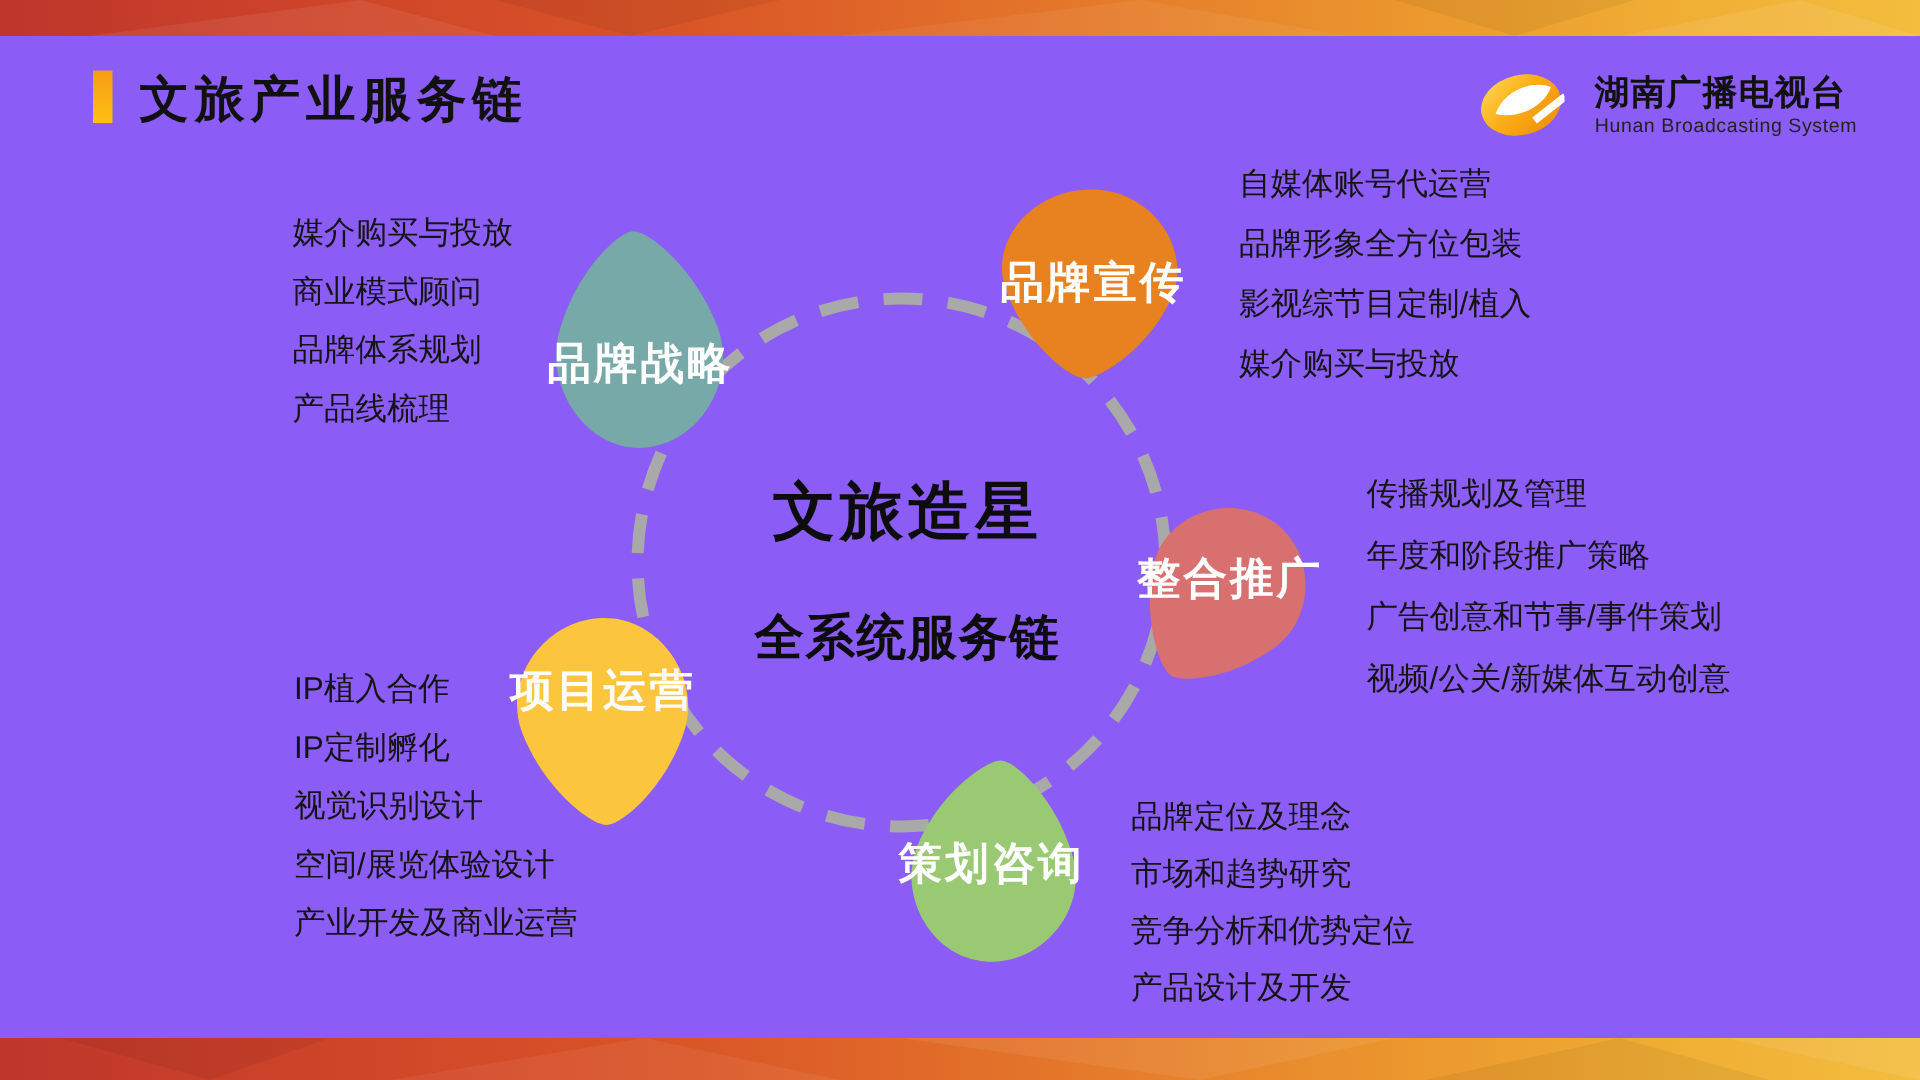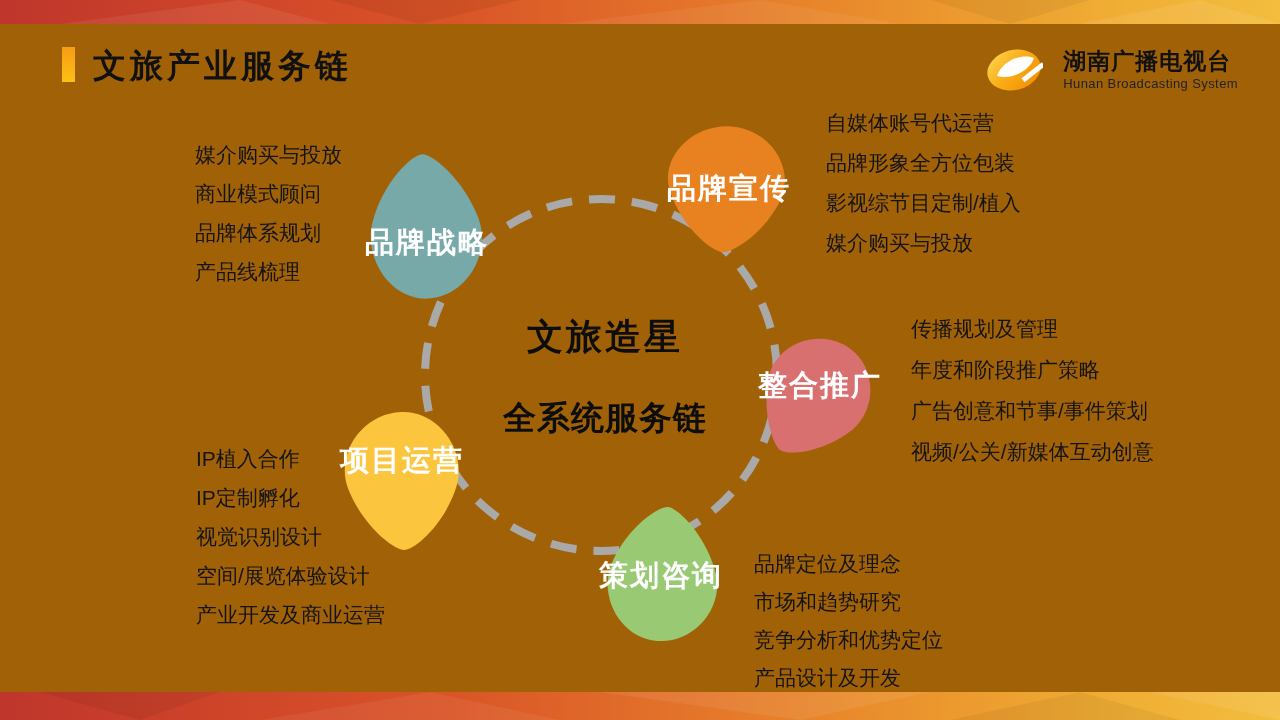--- a/index.html
+++ b/index.html
@@ -6,21 +6,21 @@
   html, body { width: 1280px; height: 720px; }
   body {
     font-family: "Liberation Sans", "DejaVu Sans", sans-serif;
     background: #ffffff;
     overflow: hidden;
   }
   .slide {
     position: relative;
     width: 1280px;
     height: 720px;
-    background: #a16207;
+    background: #8b5cf6;
   }
 
   
   .band {
     position: absolute;
     left: 0;
     width: 1280px;
     background: linear-gradient(90deg,
       #be362c 0%, #cf4529 18%, #d95427 35%,
       #e4762a 55%, #ec9a2e 75%, #f0af35 88%, #f3bd3e 100%);
@@ -107,21 +107,21 @@
 
   .center-text {
     position: absolute;
     left: 430px; top: 313px;
     width: 350px;
     z-index: 2;
     text-align: center;
     color: #0d0d0d;
   }
   .center-line1 {
-    font-size: 36px;
+    font-size: 42px;
     font-weight: 900;
     letter-spacing: 3px;
     white-space: nowrap;
   }
   .center-line2 {
     margin-top: 34px;
     font-size: 33px;
     font-weight: 900;
     letter-spacing: 1px;
     white-space: nowrap;
@@ -133,21 +133,21 @@
     font-size: 21px;
     color: #141414;
     white-space: nowrap;
   }
   .service-list div { height: 39px; }
   .list-brand-strategy      { left: 195px; top: 141px; }
   .list-brand-publicity     { left: 826px; top: 103px; line-height: 40px; }
   .list-brand-publicity div { height: 40px; }
   .list-integrated          { left: 911px; top: 315px; }
   .list-integrated div      { height: 41px; }
-  .list-planning            { left: 754px; top: 530px; margin-top: 20px; }
+  .list-planning            { left: 754px; top: 530px; }
   .list-planning div        { height: 38px; }
   .list-project             { left: 196px; top: 445px; }
   .list-project div         { height: 39px; }
 </style>
 </head>
 <body>
 
 <div class="slide">
 
   <div class="band band-top">

